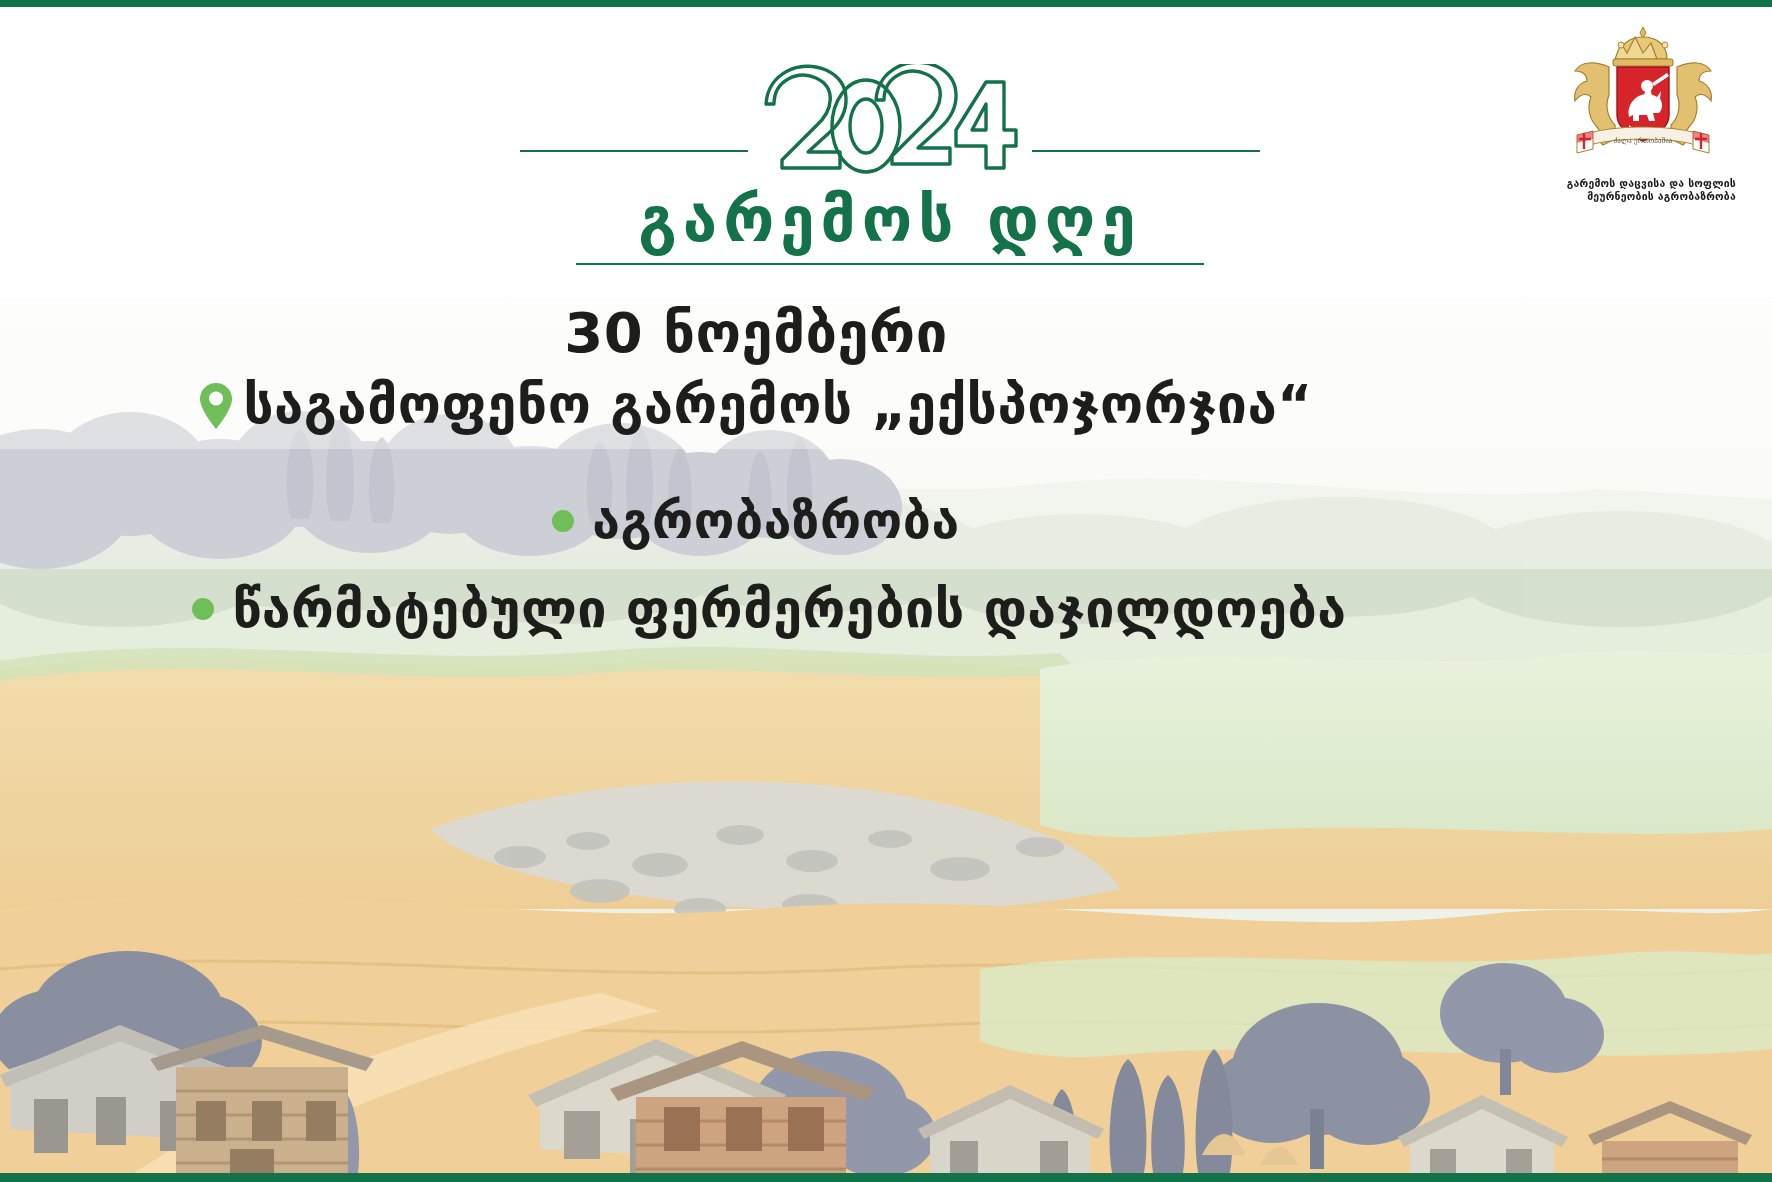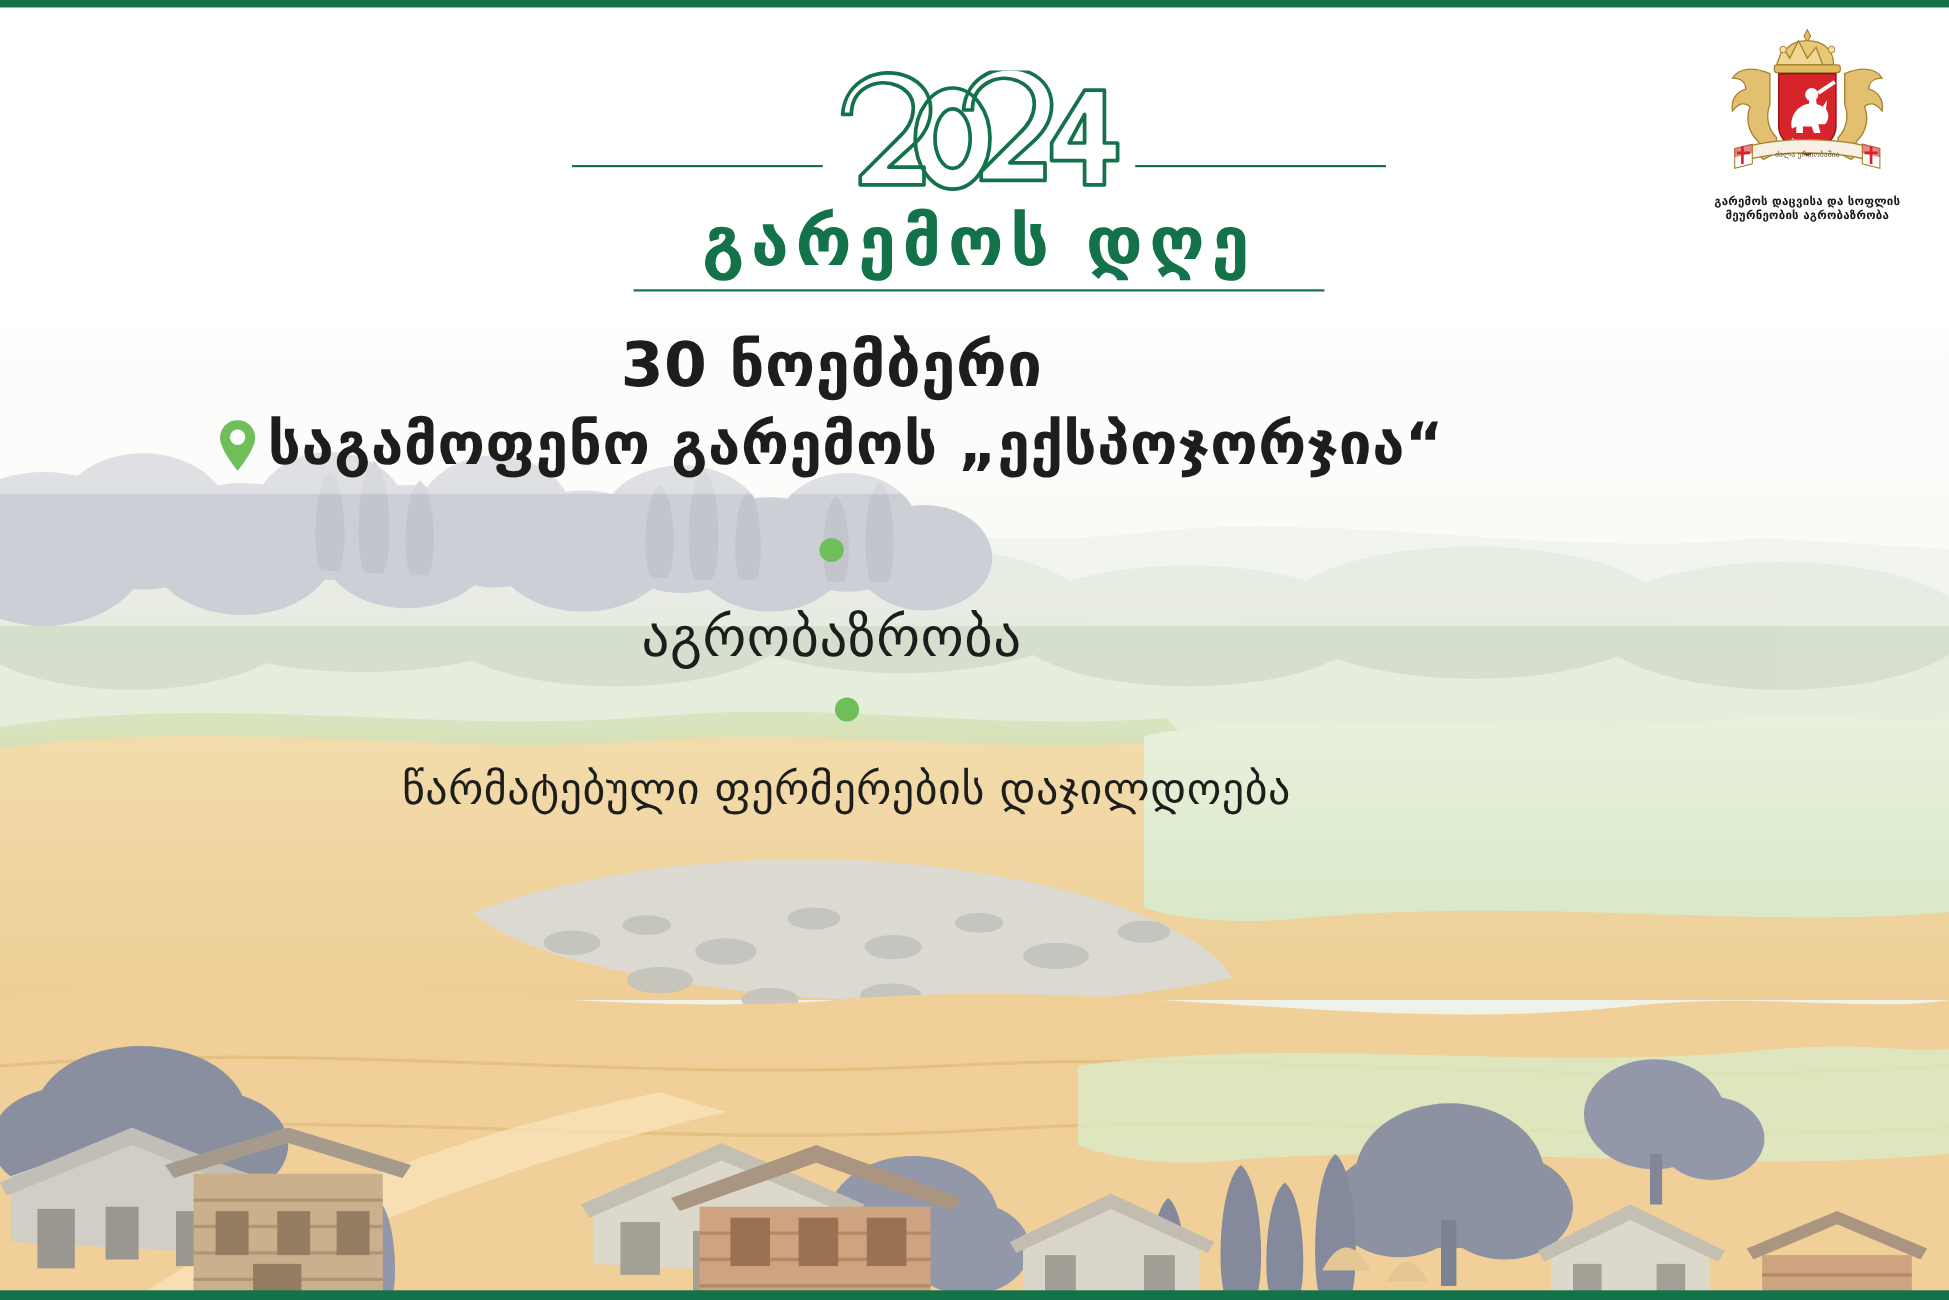--- a/index.html
+++ b/index.html
@@ -24,45 +24,45 @@
   .rule-right{right:0;width:228px;}
   .year{position:absolute;left:50%;top:2px;transform:translateX(-50%);}
   .ftitle{
     text-align:center;color:#14724a;font-weight:700;
     font-size:62px;letter-spacing:6px;line-height:1;
     margin-top:2px;
   }
   .under-rule{margin:12px auto 0;width:628px;height:2px;background:#14724a;}
 
   
-  .emblem{position:absolute;right:36px;top:14px;width:186px;text-align:center;}
+  .emblem{position:absolute;right:36px;top:14px;width:186px;text-align:right;}
   .emblem svg{display:block;margin:0 auto;}
   .emblem .mlabel{
     margin-top:4px;color:#1b1b1b;font-weight:700;
     font-size:10.5px;line-height:1.25;letter-spacing:.2px;
   }
 
   
   .scene{position:absolute;left:0;top:269px;width:1772px;height:913px;overflow:hidden;}
   .scene svg{display:block;width:1772px;height:913px;}
 
   
   .content{position:absolute;left:0;top:300px;width:1512px;z-index:8;text-align:center;color:#1d1d1b;}
   .line-date{font-size:56px;font-weight:700;line-height:1.18;letter-spacing:.5px;}
   .line-venue{
     font-size:53px;font-weight:700;line-height:1.18;letter-spacing:.5px;
     margin-top:8px;display:flex;align-items:center;justify-content:center;gap:10px;
   }
   .pin{flex:0 0 auto;display:inline-block;width:34px;height:48px;}
   .bullets{margin-top:52px;}
   .b-row{
-    display:flex;align-items:center;justify-content:center;gap:36px;
-    font-size:50px;font-weight:400;line-height:1.3;letter-spacing:.5px;flex-direction:column;
-  }
-  .b-row.second{margin-top:22px;font-size:40px;padding-left:27px;}
+    display:flex;align-items:center;justify-content:center;gap:18px;
+    font-size:50px;font-weight:700;line-height:1.3;letter-spacing:.5px;
+  }
+  .b-row.second{margin-top:22px;font-size:52px;padding-left:27px;}
   .dot{flex:0 0 auto;width:22px;height:22px;border-radius:50%;background:#6fbe5a;}
 
   
   .botbar{position:absolute;left:0;bottom:0;width:1772px;height:9px;background:#14724a;z-index:9;}
 </style>
 </head>
 <body>
 
 <div class="poster">
 

